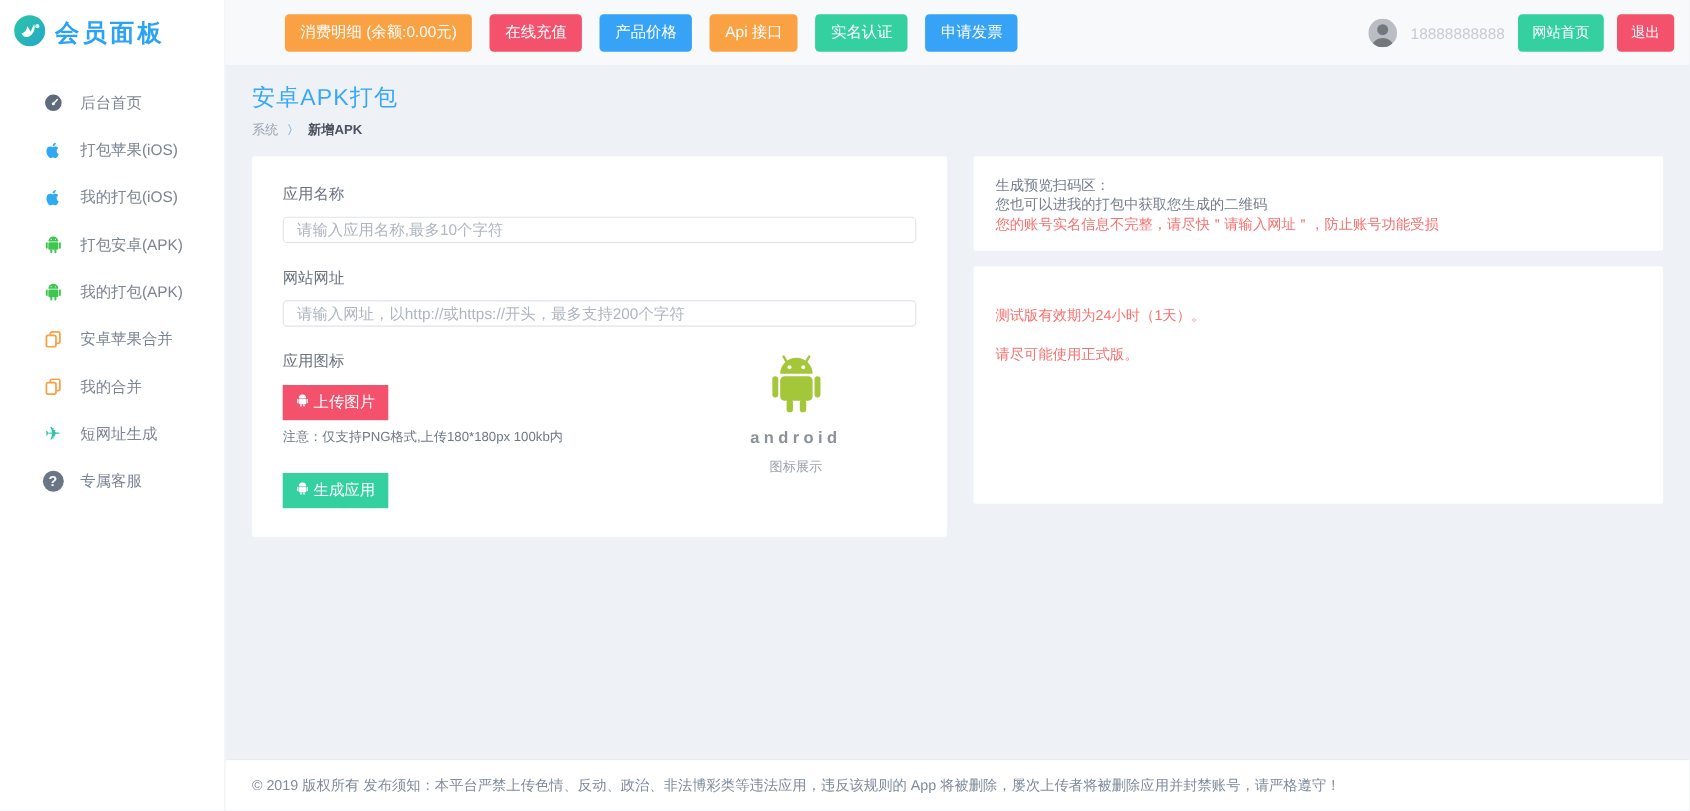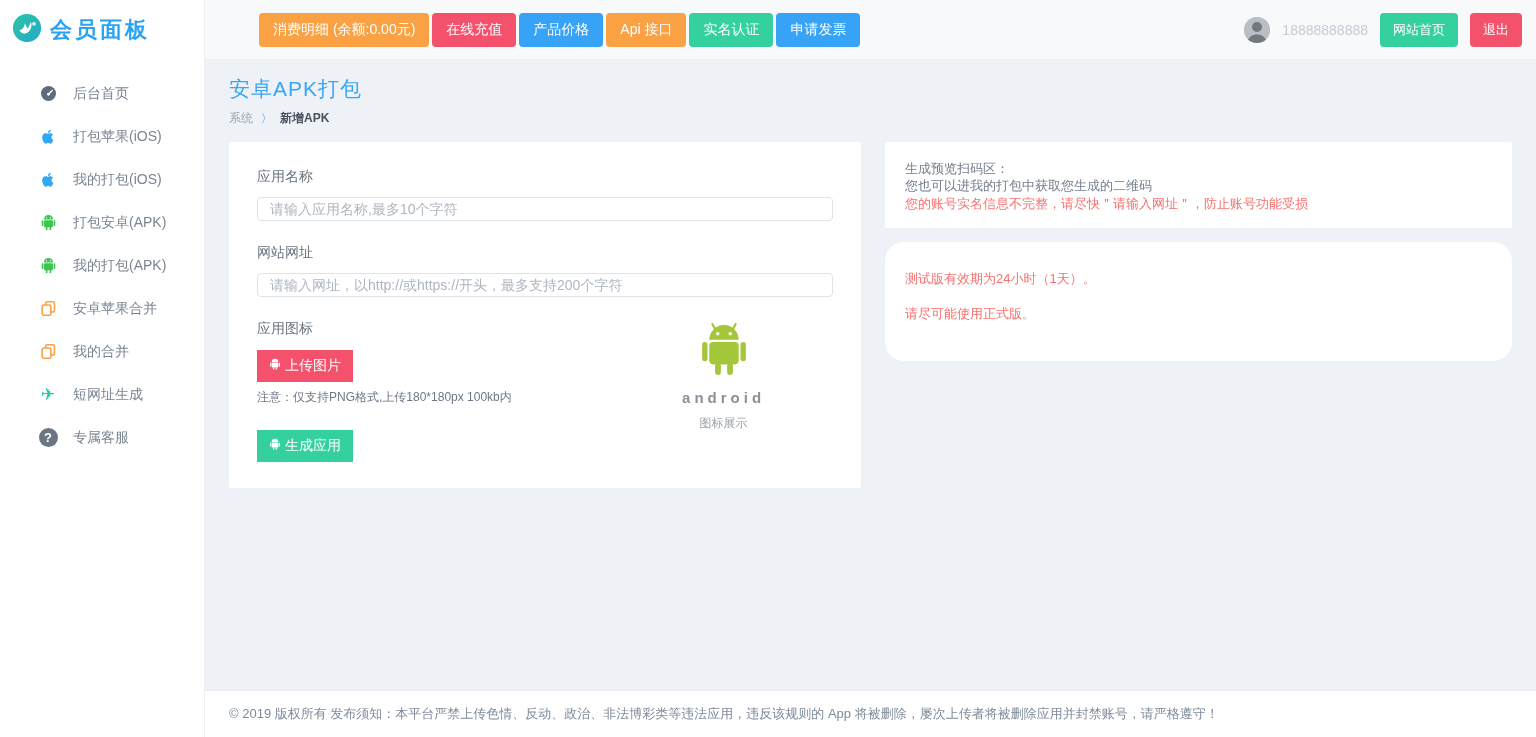--- a/index.html
+++ b/index.html
@@ -16,21 +16,21 @@
   .nav-item .ico { width:20px; height:20px; display:flex; align-items:center; justify-content:center; flex:0 0 20px; }
   .nav-label { font-size:14px; color:#7a8592; }
   .plane-glyph { color:#2fc3a7; font-size:17px; line-height:1; }
   .new-badge { position:absolute; right:0; top:2px; width:34px; height:34px; overflow:hidden; }
   .new-badge .tri { width:100%; height:100%; background:#f4473f; clip-path:polygon(0 0,100% 0,0 100%); }
   .new-badge .txt { position:absolute; left:1px; top:8px; color:#fff; font-size:9px; font-weight:bold; transform:rotate(-45deg); letter-spacing:.5px; }
 
   
   .main { flex:1; display:flex; flex-direction:column; min-width:0; }
   .topbar { height:60px; background:#f8f9fb; border-bottom:1px solid #eceff3; display:flex; align-items:center; padding:0 14px; }
-  .toolbar { display:flex; gap:3px; flex:1;padding-left:40px; }
+  .toolbar { display:flex; gap:16px; flex:1;padding-left:40px; }
   .tb-btn { border:none; color:#fff; font-size:14px; padding:8px 14px; border-radius:4px; cursor:pointer; font-family:inherit; white-space:nowrap; }
   .userbox { display:flex; align-items:center; gap:12px; }
   .avatar { width:26px; height:26px; border-radius:50%; background:#d7d9dd; overflow:hidden; display:flex; align-items:flex-end; justify-content:center; }
   .phone { font-size:14px; color:#c6ccd4; }
   .ub-btn { border:none; color:#fff; font-size:13px; padding:8px 13px; border-radius:4px; cursor:pointer; font-family:inherit; }
 
   .content { flex:1; padding:16px 24px 0 24px; background:#eef1f6; overflow:hidden; }
   .page-title { font-size:21px; color:#38a7f6; font-weight:500; letter-spacing:1px; line-height:26px; }
   .breadcrumb { display:flex; align-items:center; gap:8px; margin-top:8px; height:16px; }
   .bc-root { font-size:12px; color:#9aa5b1; }
@@ -50,21 +50,21 @@
   .upload-btn { background:#f4516c; margin:1px 0 7px 0; }
   .gen-btn { background:#35d0a0; margin-top:24px; }
   .note { font-size:12px; color:#6d7886; }
   .android-word { font-size:15px; font-weight:bold; color:#8a9199; letter-spacing:4px; margin-top:5px; text-transform:lowercase; }
   .icon-caption { font-size:12px; color:#9aa3ad; margin-top:9px; }
 
   .right-col { flex:1; display:flex; flex-direction:column; gap:14px; }
   .preview-card { padding:18px 20px; height:86px; }
   .p-line { font-size:13px; color:#737d8c; line-height:17px; }
   .p-warn { font-size:13px; color:#f7716e; line-height:17px; margin-top:1px; }
-  .notice-card { padding:28px 20px; height:119px;border-radius:19px; }
+  .notice-card { padding:36px 20px; height:216px; }
   .n-line { font-size:13px; color:#f7716e; }
   .n-line2 { margin-top:17px; }
 
   .footer { height:47px; background:#fff; border-top:1px solid #e8ebf0; display:flex; align-items:center; padding:0 24px; }
   .footer-text { font-size:13px; color:#7e8b9a; }
   .help-badge { width:19px; height:19px; border-radius:50%; background:#6a7585; color:#fff; font-size:13px; font-weight:bold; display:flex; align-items:center; justify-content:center; }
 </style>
 </head>
 <body>
 

